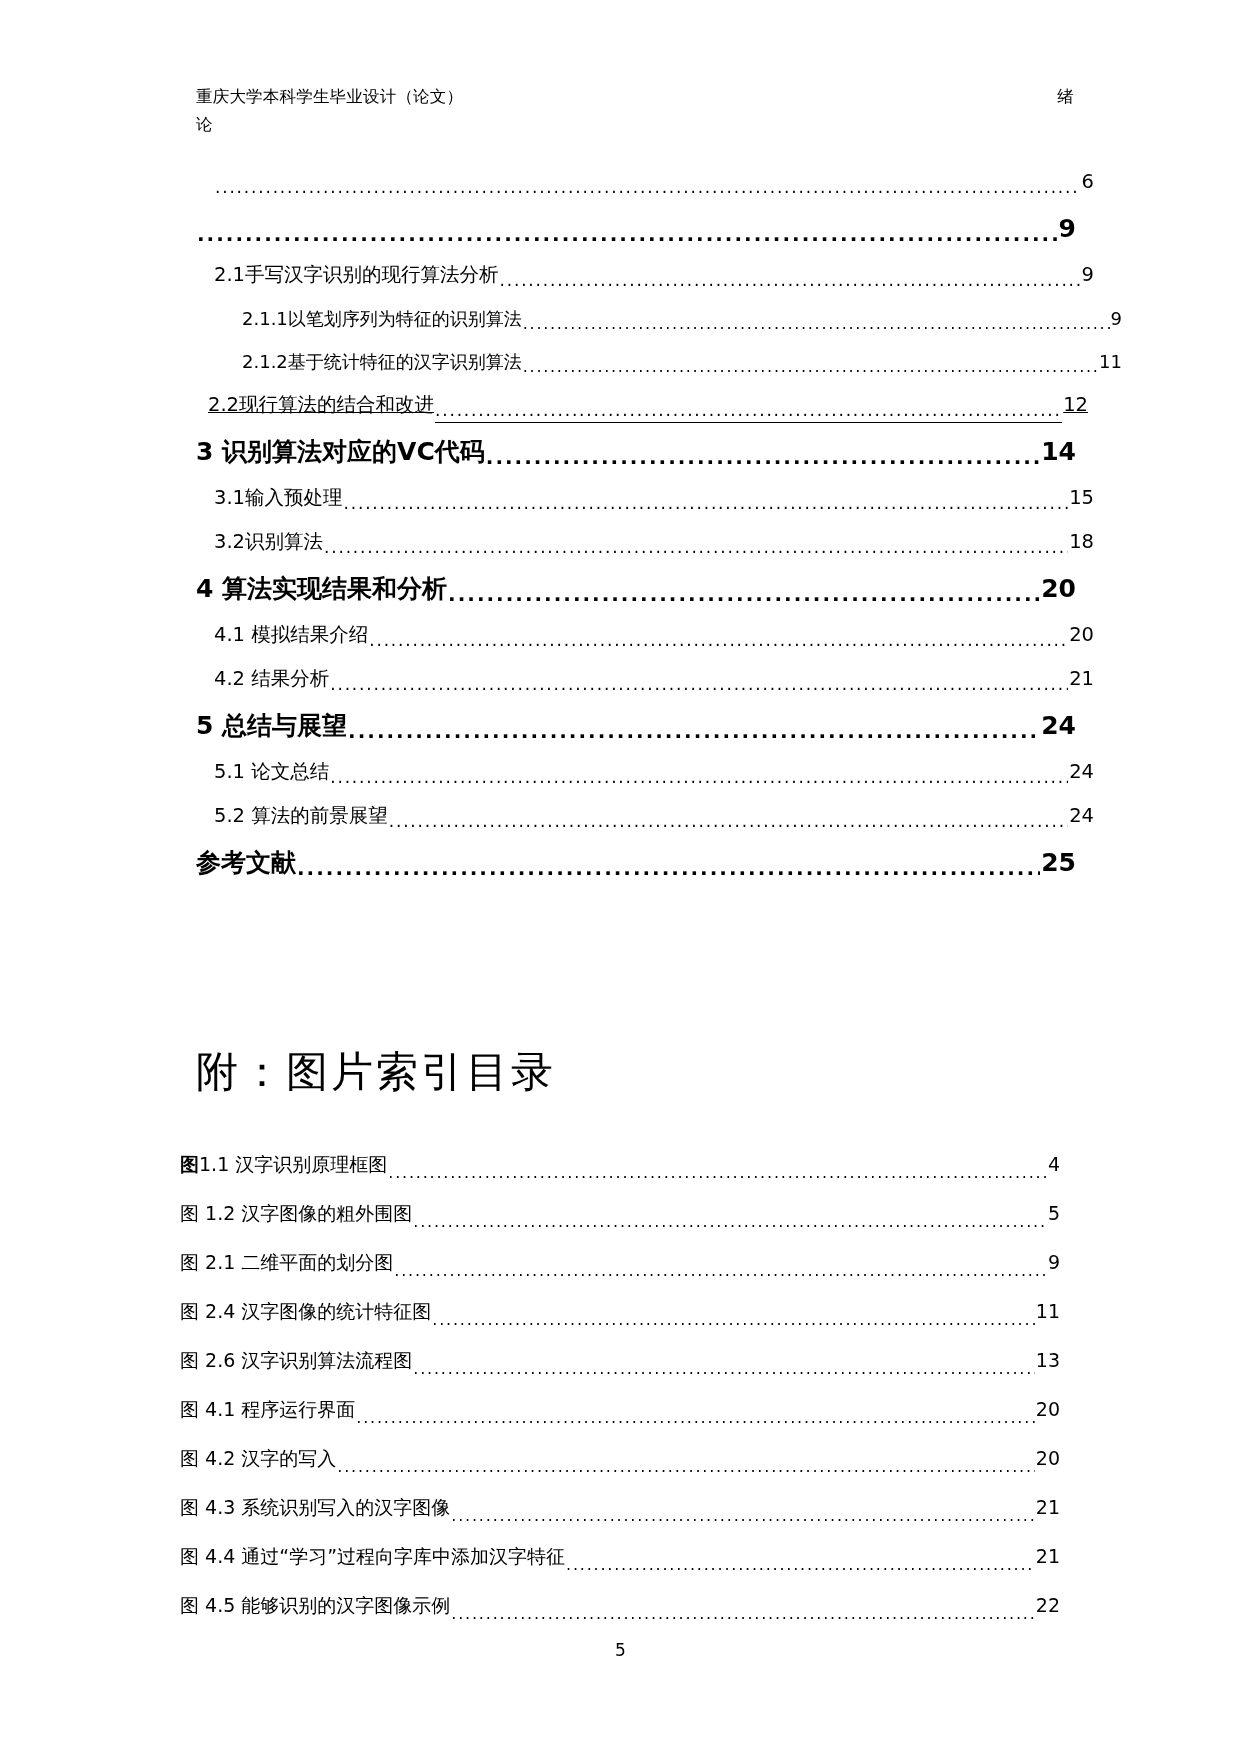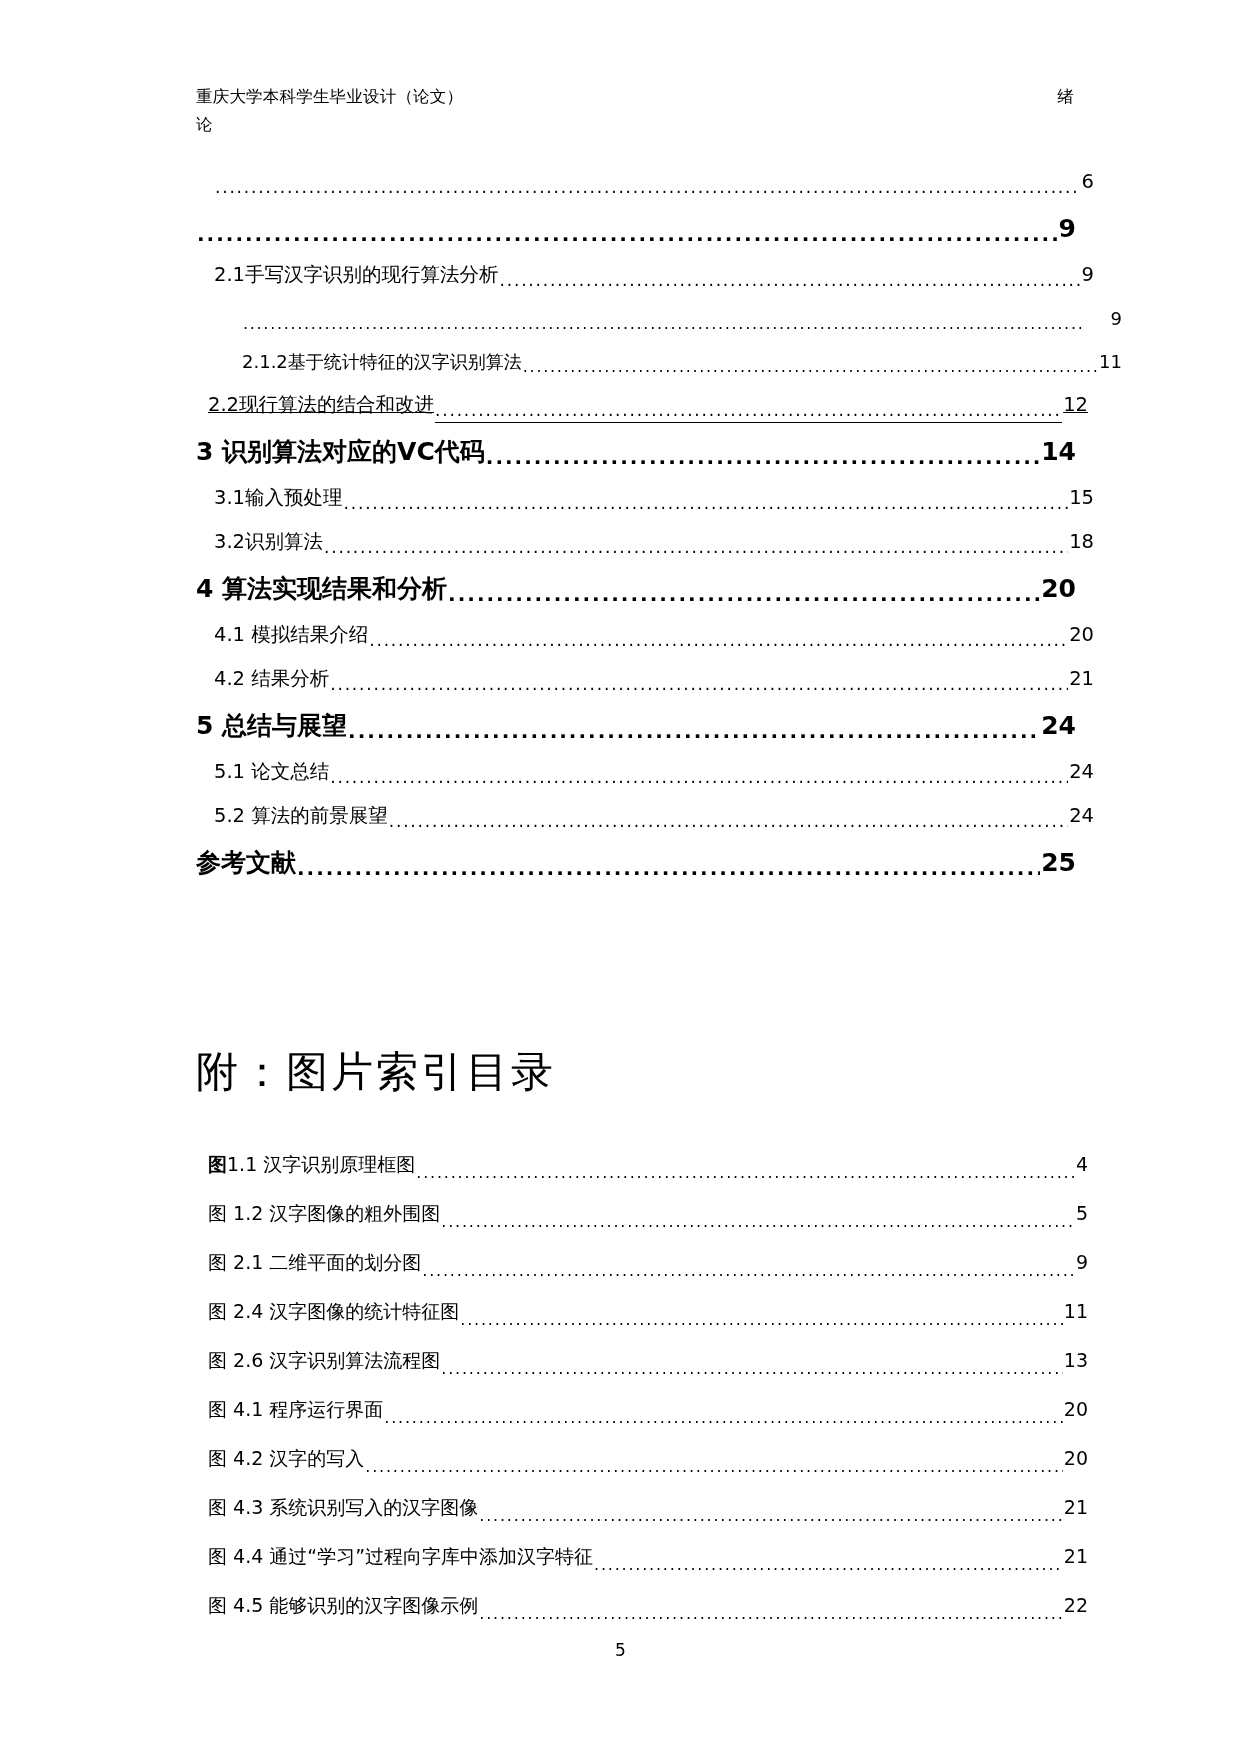--- a/index.html
+++ b/index.html
@@ -101,21 +101,21 @@
     top: 1042px;
     font-size: 42px;
     line-height: 60px;
     letter-spacing: 3px;
     font-weight: 400;
   }
 
   
   .figindex {
     position: absolute;
-    left: 208px;
+    left: 180px;
     top: 1140px;
     width: 880px;
   }
   .fig-row {
     display: flex;
     align-items: flex-end;
     width: 100%;
     white-space: nowrap;
     overflow: hidden;
     font-size: 19px;
@@ -155,20 +155,21 @@
       <div class="toc-row lvl1">
         <span class="toc-dots">····························································································································</span>
         <span class="toc-page">9</span>
       </div>
       <div class="toc-row lvl2">
         <span class="toc-label">2.1手写汉字识别的现行算法分析</span>
         <span class="toc-dots">····························································································································</span>
         <span class="toc-page">9</span>
       </div>
       <div class="toc-row lvl3">
+        <span class="toc-label">2.1.1以笔划序列为特征的识别算法</span>
         <span class="toc-dots">····························································································································</span>
         <span class="toc-page">9</span>
       </div>
       <div class="toc-row lvl3">
         <span class="toc-label">2.1.2基于统计特征的汉字识别算法</span>
         <span class="toc-dots">····························································································································</span>
         <span class="toc-page">11</span>
       </div>
       <div class="toc-row lvl2 tight">
         <span class="toc-label">2.2现行算法的结合和改进</span>

